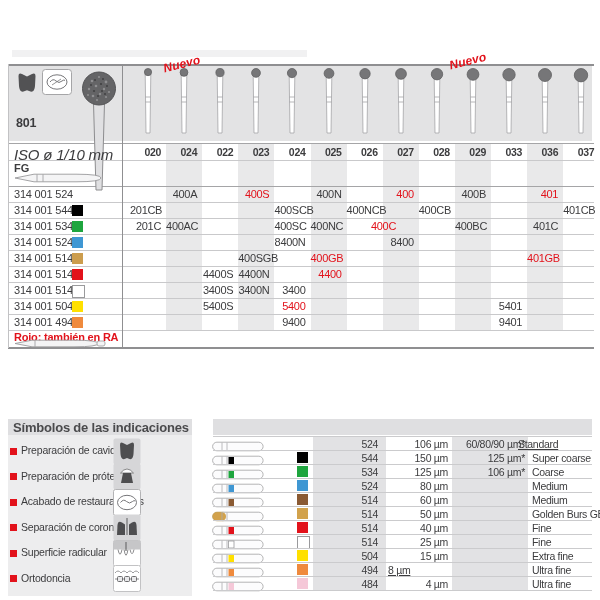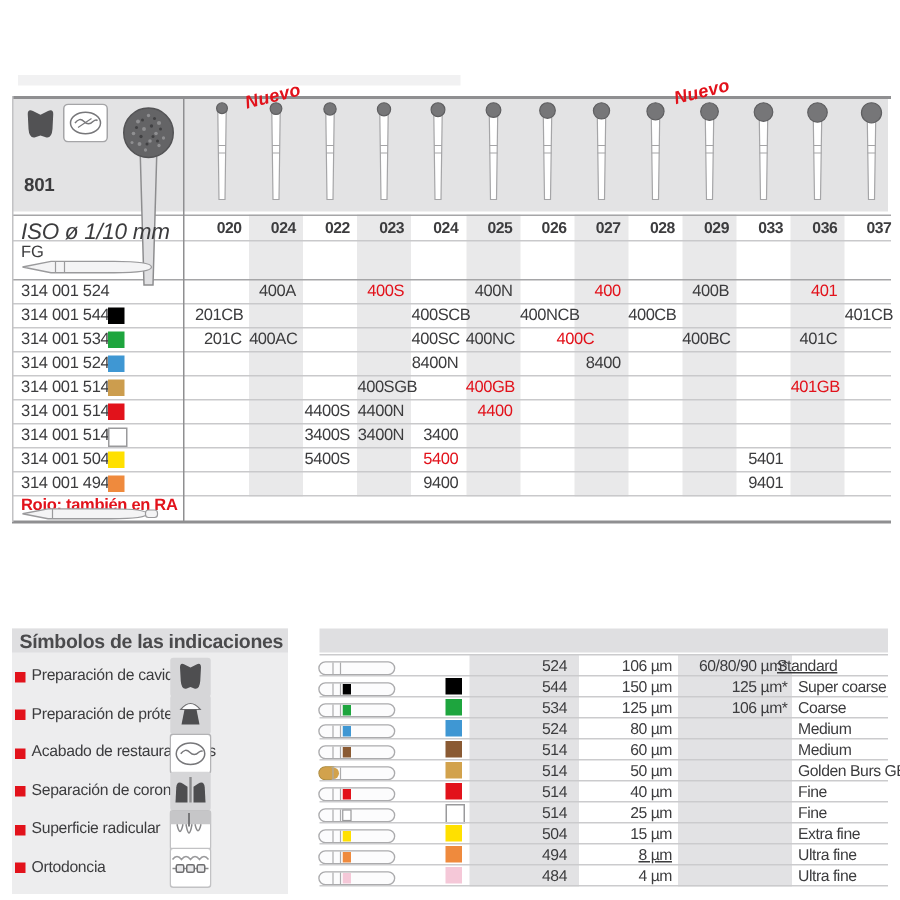--- a/index.html
+++ b/index.html
@@ -203,21 +203,21 @@
         <div class="sizehead" style="left:310.5px;top:146px;width:31.1px;">025</div>
         <div class="sizehead" style="left:346.6px;top:146px;width:31.1px;">026</div>
         <div class="sizehead" style="left:382.7px;top:146px;width:31.1px;">027</div>
         <div class="sizehead" style="left:418.8px;top:146px;width:31.1px;">028</div>
         <div class="sizehead" style="left:454.9px;top:146px;width:31.1px;">029</div>
         <div class="sizehead" style="left:491.0px;top:146px;width:31.1px;">033</div>
         <div class="sizehead" style="left:527.1px;top:146px;width:31.1px;">036</div>
         <div class="sizehead" style="left:563.2px;top:146px;width:31.1px;">037</div>
       </div>
 
-    <div class="abs" style="left:14px;top:162px;font-size:11px;font-weight:normal;">FG</div>
+    <div class="abs" style="left:14px;top:162px;font-size:11px;font-weight:bold;">FG</div>
     <div class="abs" style="left:14px;top:171px;width:90px;height:14px;">
       <svg width="90" height="14" viewBox="0 0 90 14">
         <path d="M1,7 L20,3.2 L62,3.2 Q87,3.2 87,7 Q87,10.8 62,10.8 L20,10.8 Z" fill="#f4f4f5" stroke="#9a9a9c" stroke-width="0.9"></path>
         <line x1="23" y1="3.4" x2="23" y2="10.6" stroke="#9a9a9c" stroke-width="0.8"></line>
         <line x1="29" y1="3.4" x2="29" y2="10.6" stroke="#9a9a9c" stroke-width="0.8"></line>
       </svg>
     </div>
 
     <div id="main-rows">
         <div class="rowcode" style="top:188px;">314 001 524</div>
@@ -451,21 +451,21 @@
         <div class="grit-txt" style="left:532px;top:549.5px;">Extra fine</div>
         <div class="gritline" style="top:562px;"></div>
         <div class="abs" style="left:212px;top:563.5px;width:52px;height:11px;"><svg width="52" height="11" viewBox="0 0 52 11">
             <rect x="0.6" y="1.2" width="50.5" height="8.6" rx="4.3" fill="#fcfcfd" stroke="#ababad" stroke-width="0.9"></rect>
             <line x1="10" y1="1.6" x2="10" y2="9.4" stroke="#ababad" stroke-width="0.8"></line>
             <line x1="15" y1="1.6" x2="15" y2="9.4" stroke="#ababad" stroke-width="0.8"></line>
             <rect x="16.5" y="2" width="5.5" height="7" fill="#ef8a3d"></rect>
           </svg></div>
         <div class="chip" style="left:297px;top:563.5px;background:#ef8a3d;"></div>
         <div class="grit-txt" style="left:320px;top:563.5px;width:58px;text-align:right;">494</div>
-        <div class="grit-txt" style="left:388px;top:563.5px;width:60px;text-align:right;text-decoration:underline;">8 µm</div>
+        <div class="grit-txt" style="left:388px;top:563.5px;width:60px;text-align:left;text-decoration:underline;">8 µm</div>
         <div class="grit-txt" style="left:440px;top:563.5px;width:85px;text-align:right;"></div>
         <div class="grit-txt" style="left:532px;top:563.5px;">Ultra fine</div>
         <div class="gritline" style="top:576px;"></div>
         <div class="abs" style="left:212px;top:577.5px;width:52px;height:11px;"><svg width="52" height="11" viewBox="0 0 52 11">
             <rect x="0.6" y="1.2" width="50.5" height="8.6" rx="4.3" fill="#fcfcfd" stroke="#ababad" stroke-width="0.9"></rect>
             <line x1="10" y1="1.6" x2="10" y2="9.4" stroke="#ababad" stroke-width="0.8"></line>
             <line x1="15" y1="1.6" x2="15" y2="9.4" stroke="#ababad" stroke-width="0.8"></line>
             <rect x="16.5" y="2" width="5.5" height="7" fill="#f5c8d8"></rect>
           </svg></div>
         <div class="chip" style="left:297px;top:577.5px;background:#f5c8d8;"></div>

